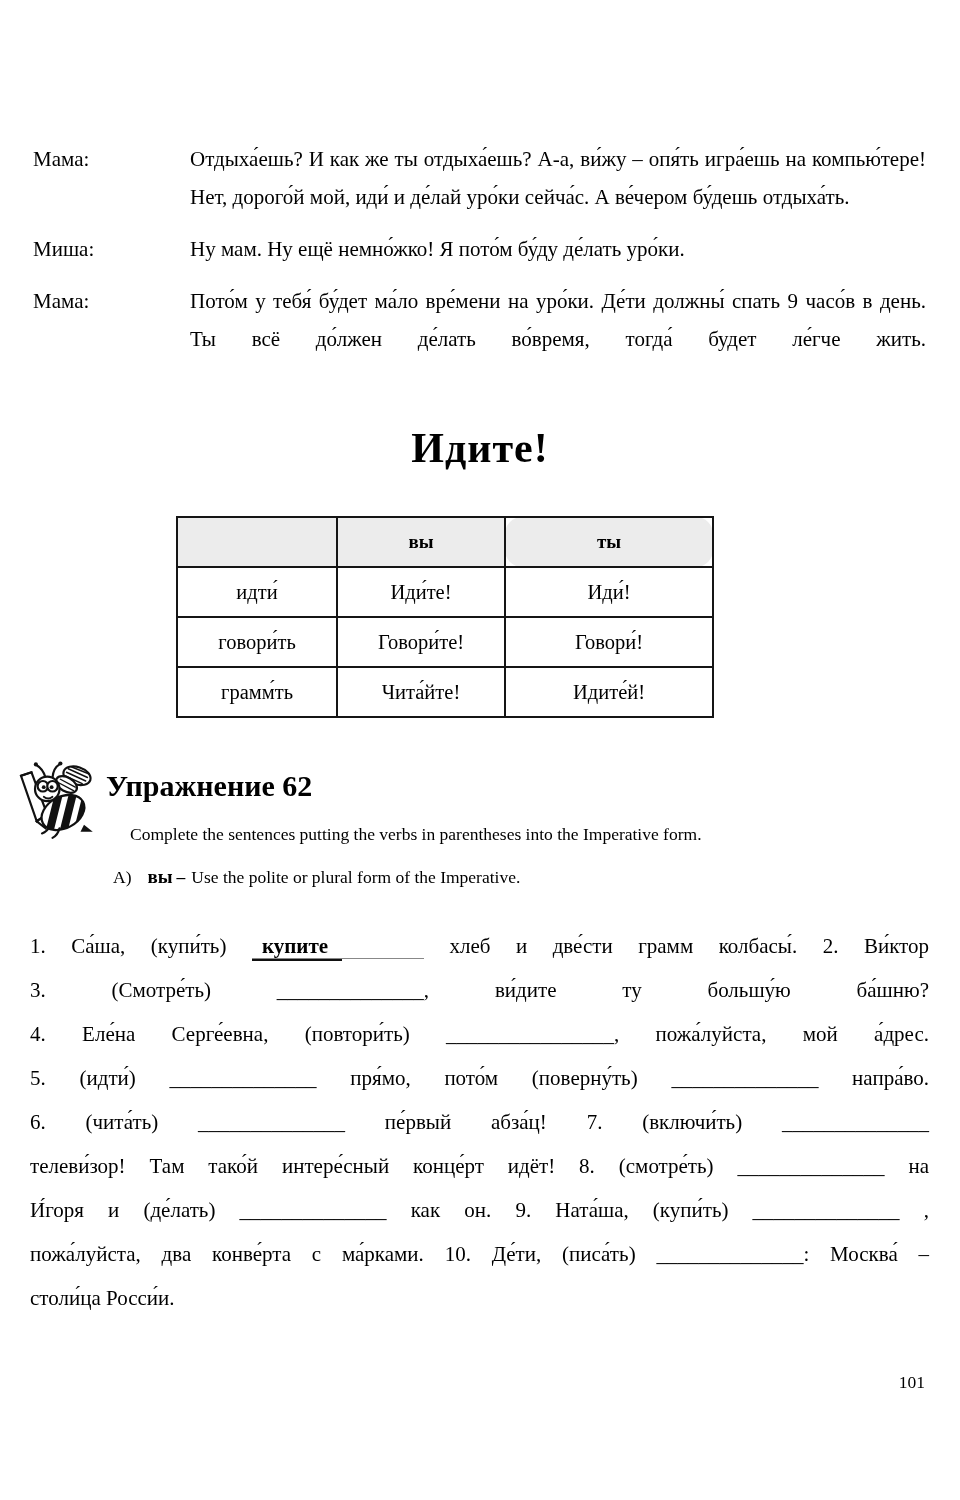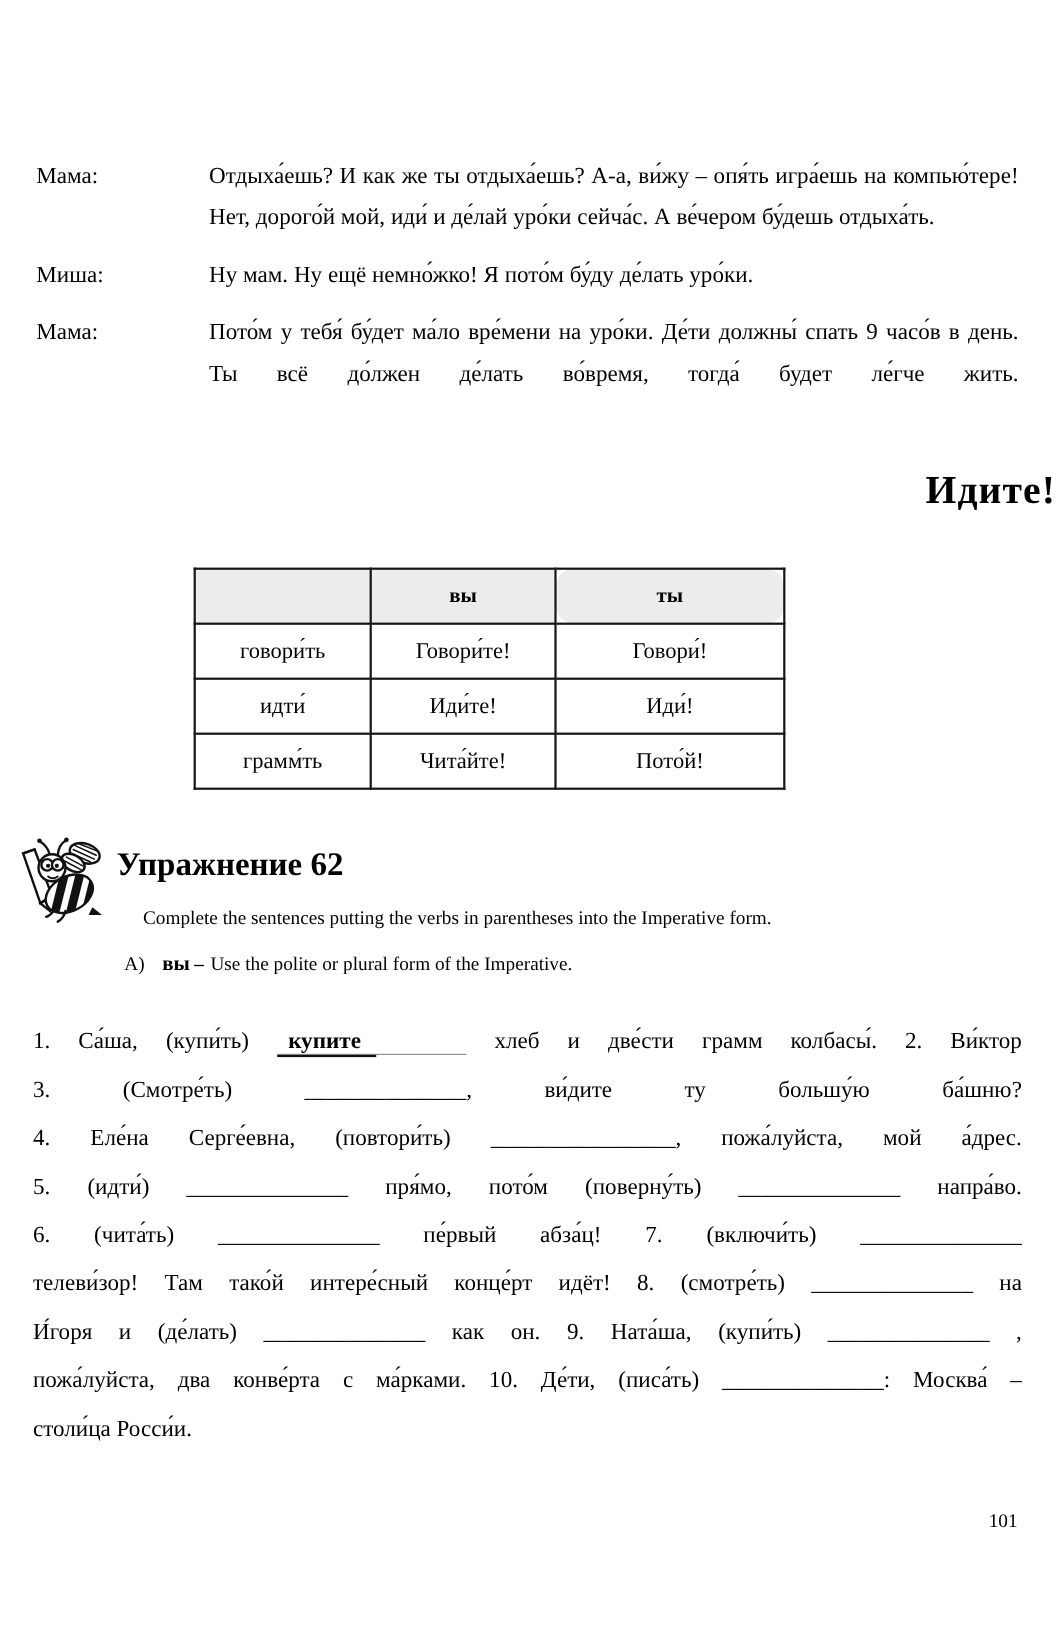--- a/index.html
+++ b/index.html
@@ -7,22 +7,22 @@
         font-family:"Liberation Serif", serif;color:#000;overflow:hidden;}
 
   
   .dialogue{position:absolute;top:140px;left:33px;width:893px;}
   .d-row{display:flex;margin-bottom:14px;}
   .speaker{width:157px;flex:none;font-size:21px;line-height:38px;}
   .speech{flex:1;font-size:21px;line-height:38px;text-align:justify;}
   .speech.full-last{text-align-last:justify;}
 
   
-  .title{position:absolute;top:424px;left:0;width:100%;margin:0;text-align:right;
-         font-size:36px;font-weight:700;letter-spacing:1px;}
+  .title{position:absolute;top:424px;left:0;width:100%;margin:0;text-align:center;
+         font-size:42px;font-weight:700;letter-spacing:1px;}
 
   
   table.imp{position:absolute;top:516px;left:176px;border-collapse:collapse;
             font-size:20.5px;table-layout:fixed;}
   .imp th,.imp td{border:2px solid #151515;text-align:center;vertical-align:middle;padding:0;}
   .imp th{background:#ececec;font-weight:700;height:48px;font-size:19px;}
   .imp td{height:48px;background:#fff;}
   .imp .c1{width:158px;}.imp .c2{width:166px;}.imp .c3{width:206px;border-radius:17px;}
 
   
@@ -68,33 +68,33 @@
   <h1 class="title">Идите!</h1>
 
   <table class="imp">
     <tbody>
         <tr>
       <th class="c1"></th>
       <th class="c2">вы</th>
       <th class="c3">ты</th>
     </tr>
     <tr>
+      <td class="c1">идти́</td>
+      <td class="c2">Иди́те!</td>
+      <td class="c3">Иди́!</td>
+    </tr>
+    <tr>
       <td class="c1">говори́ть</td>
       <td class="c2">Говори́те!</td>
       <td class="c3">Говори́!</td>
     </tr>
     <tr>
-      <td class="c1">идти́</td>
-      <td class="c2">Иди́те!</td>
-      <td class="c3">Иди́!</td>
-    </tr>
-    <tr>
       <td class="c1">грамм́ть</td>
       <td class="c2">Чита́йте!</td>
-      <td class="c3">Пото́й!</td>
+      <td class="c3">Идите́й!</td>
     </tr>
   </tbody>
     </table>
 
   <div class="bee-wrap">
     <svg viewBox="0 0 100 96" width="88" height="84" xmlns="http://www.w3.org/2000/svg">
       <g stroke="#111" fill="none" stroke-width="2.5" stroke-linecap="round">
 
         <g>
           <polygon points="10,18 22,14 40,62 28,70" fill="#fff"></polygon>

